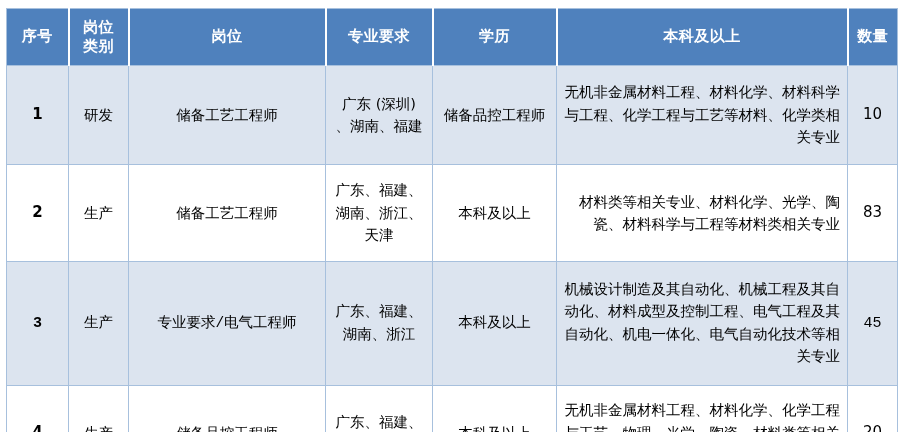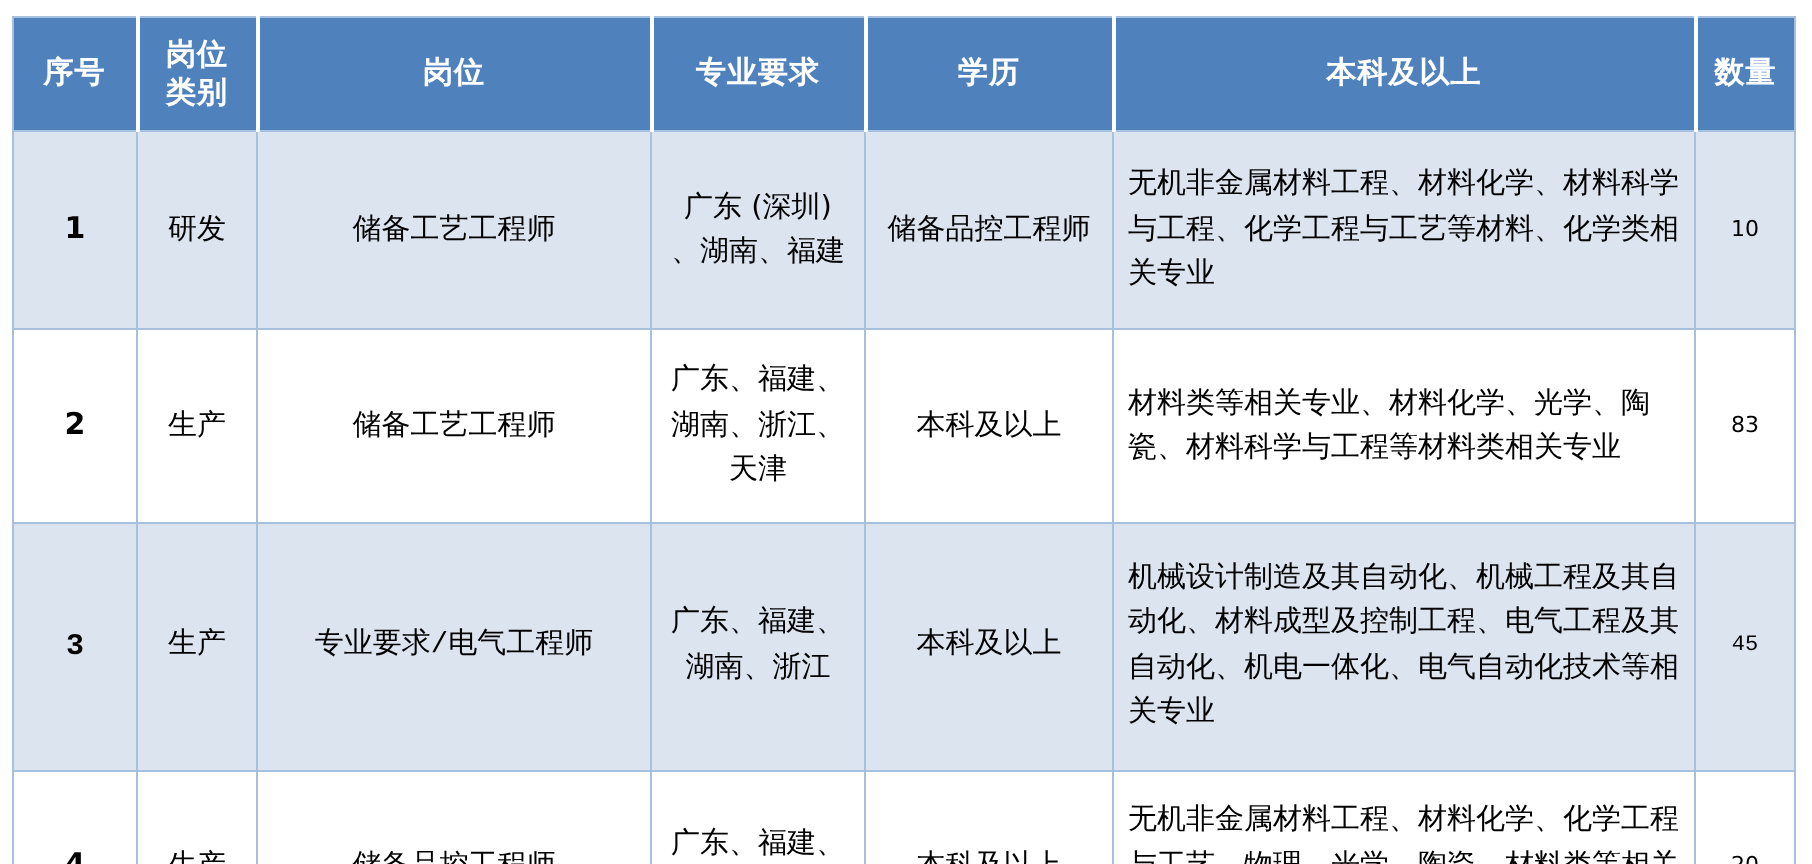--- a/index.html
+++ b/index.html
@@ -55,22 +55,22 @@
     text-align: center;
     vertical-align: middle;
     padding: 6px 7px;
     line-height: 1.55;
     border: 1px solid #a7c0dd;
   }
   tbody tr.band td { background: #dce4ef; }
   tbody tr.plain td { background: #ffffff; }
 
   td.seq { font-weight: bold; font-size: 15px; }
-  td.major { text-align: left; }
-  td.qty { font-size: 11px; }
+  td.major { text-align: right; }
+  td.qty { font-size: 15px; }
 
   tbody tr.r1 td { height: 86px; }
   tbody tr.r2 td { height: 84px; }
   tbody tr.r3 td { height: 111px; font-family: Liberation Mono, monospace; }
   tbody tr.r4 td { height: 82px; }
 </style>
 </head>
 <body>
 
 <div id="job-table-wrap">

